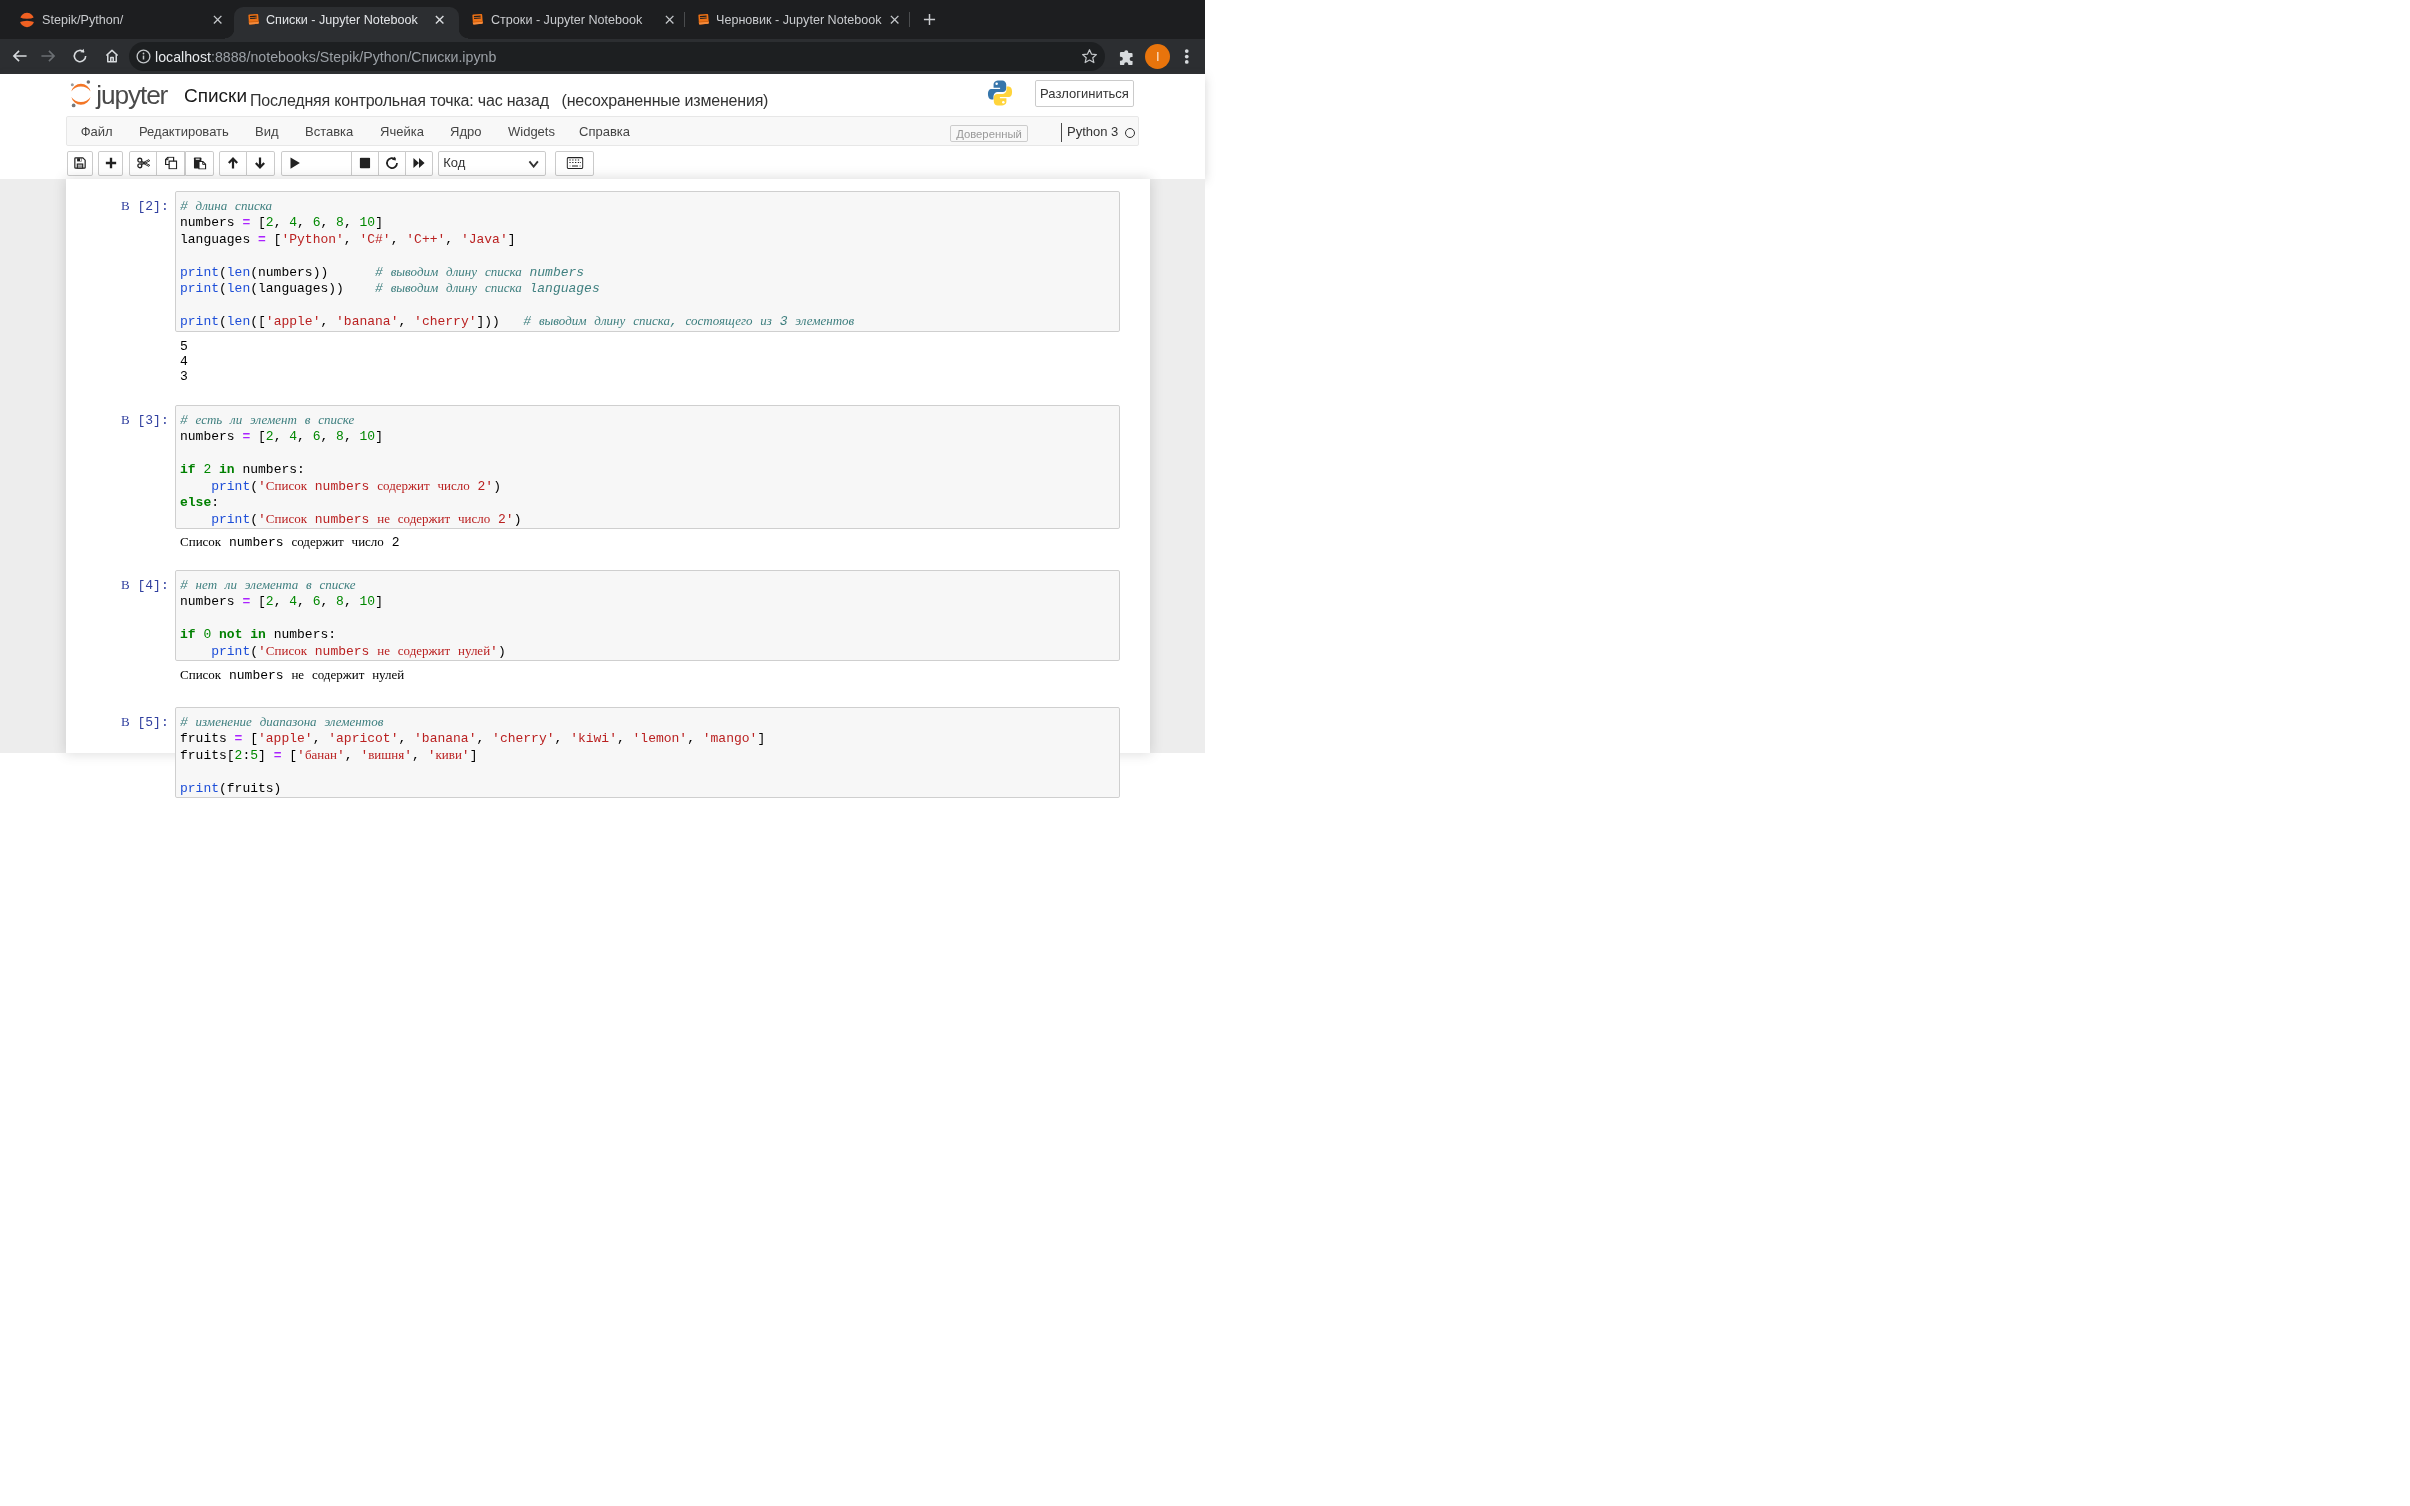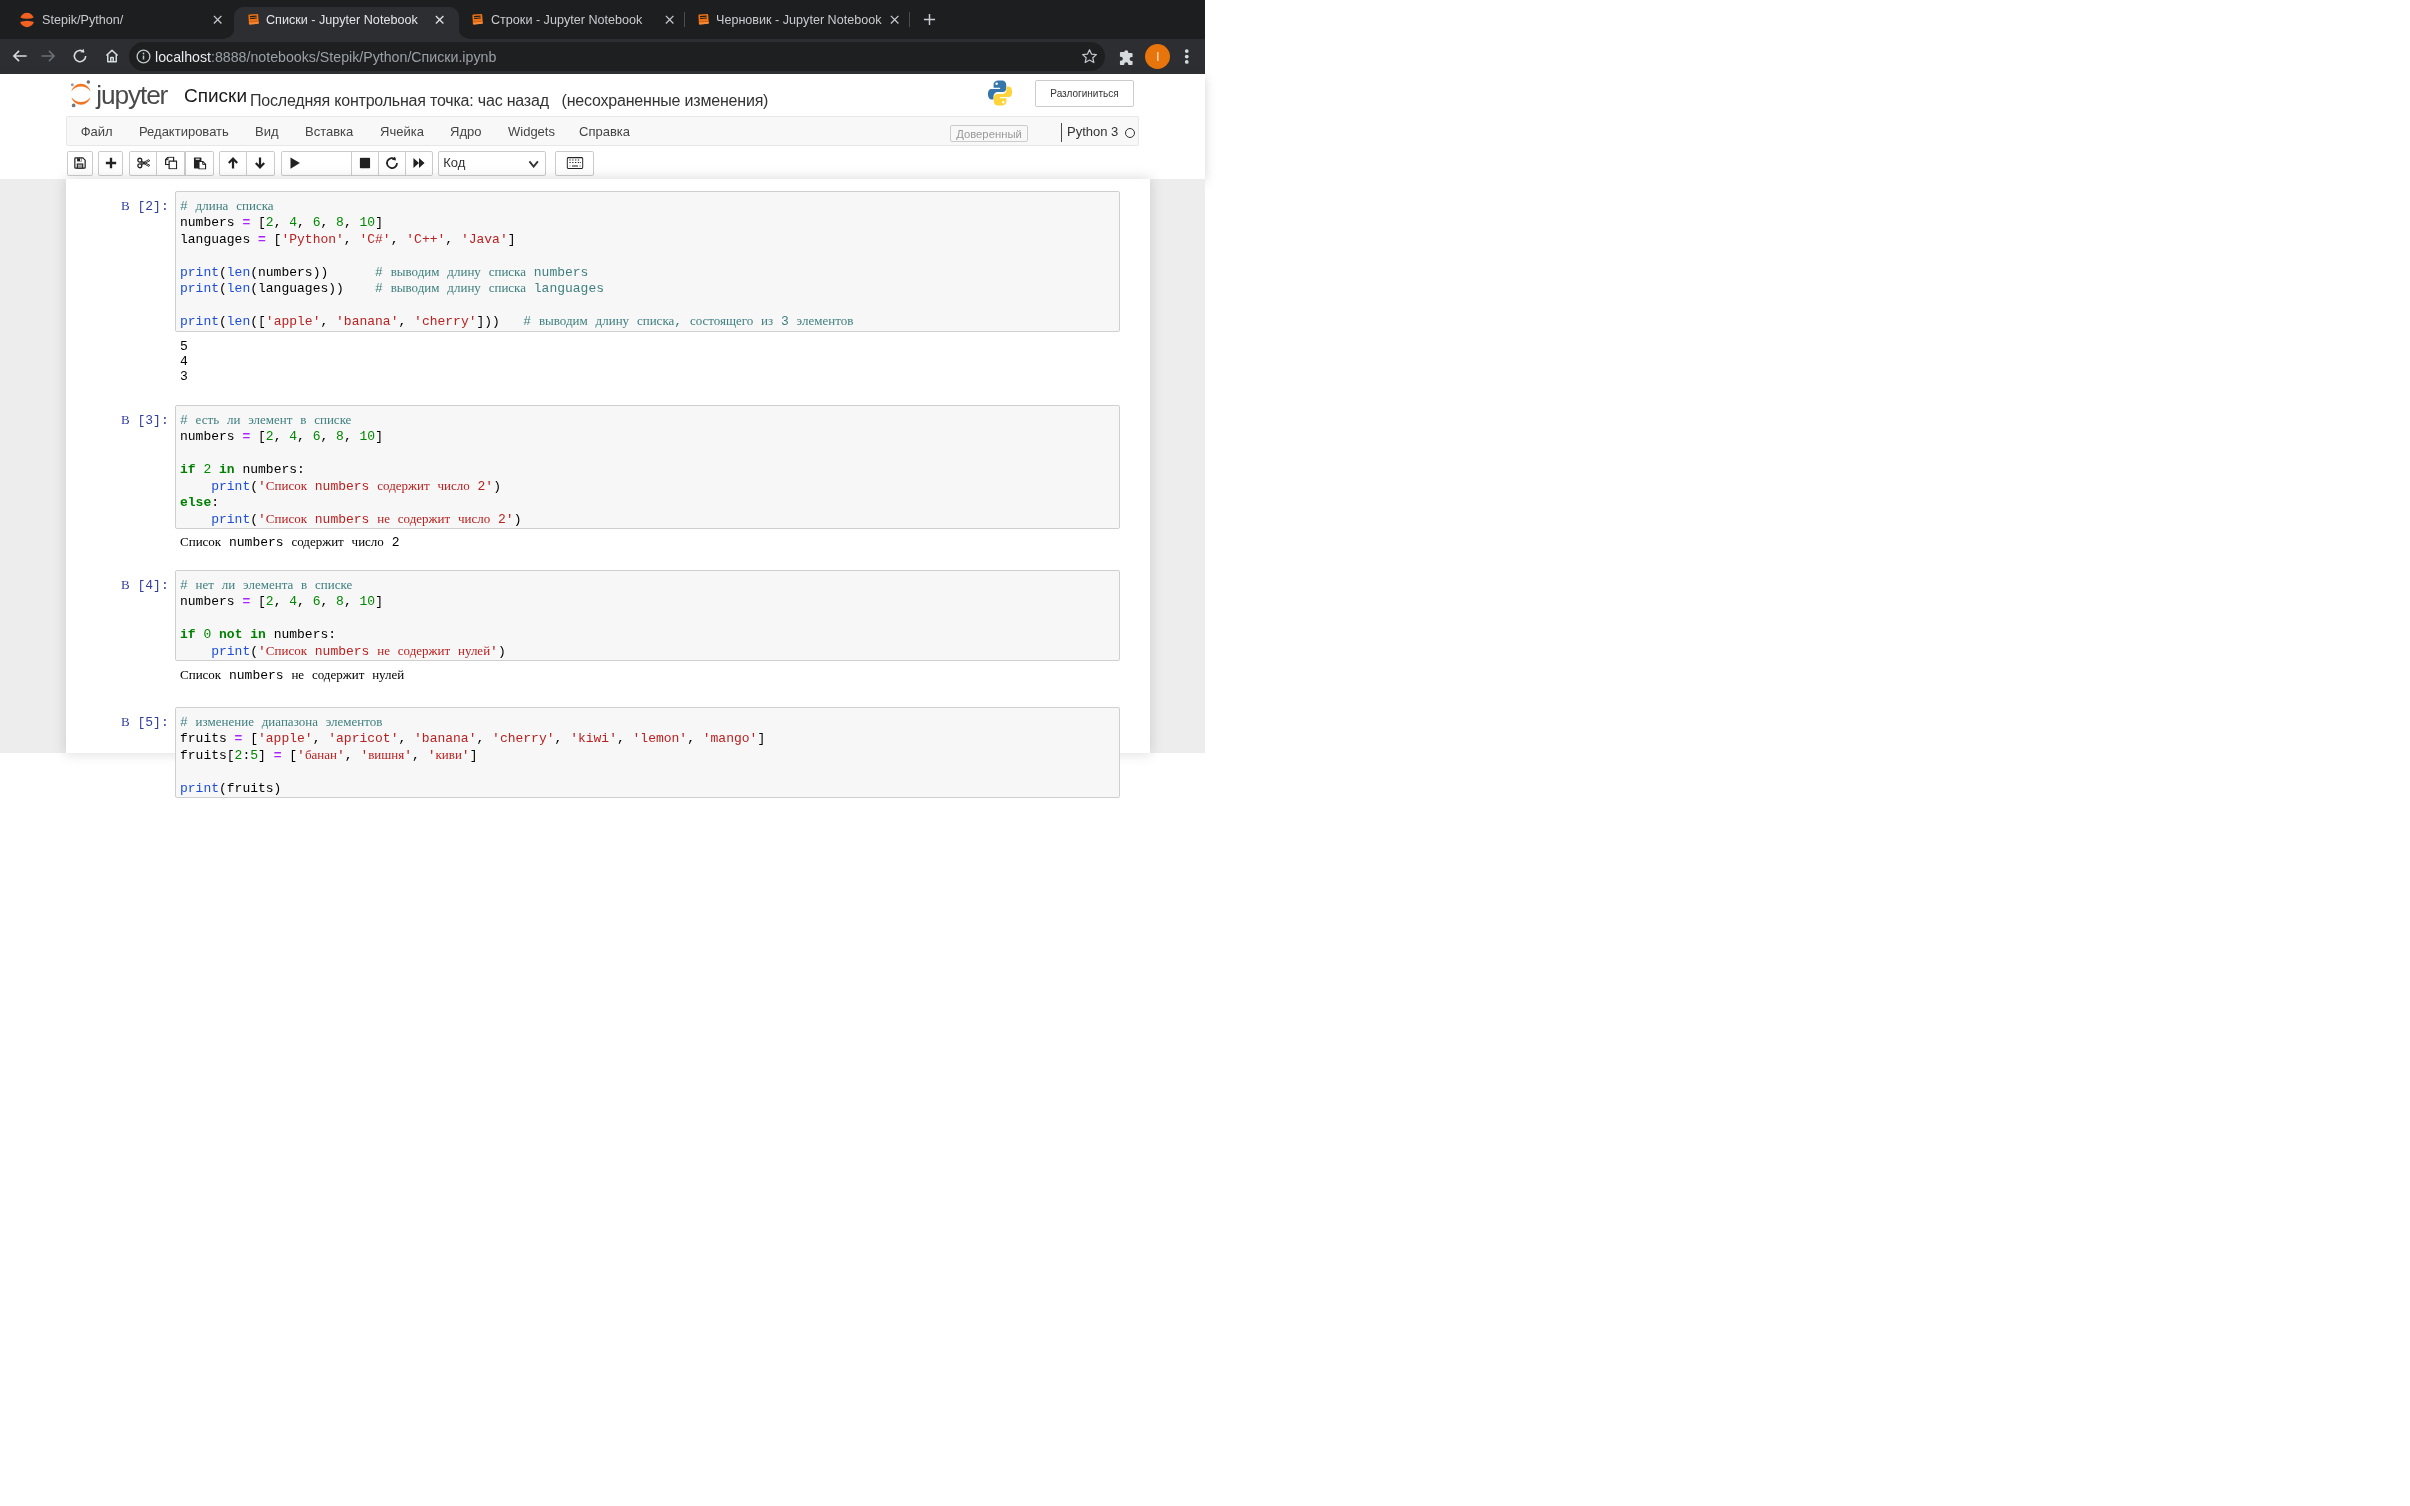--- a/index.html
+++ b/index.html
@@ -17,41 +17,41 @@
 .xbtn svg { display:block; }
 
 #pill { position:absolute; left:129px; top:42px; width:976px; height:29px; border-radius:14.6px; background:#1D1F21; }
 #urltxt { position:absolute; left:155px; top:39px; height:35px; line-height:36px; font-size:14.2px; color:#9BA0A6; white-space:nowrap; }
 #urltxt b { color:#E8EAED; font-weight:normal;margin-top:40px; }
 #avatar { position:absolute; left:1145px; top:44px; width:25.4px; height:25.4px; border-radius:50%; background:#E8740C; color:#FDE3CD; font-size:13px; text-align:center; line-height:25.4px; }
 
 #jheader { position:absolute; left:0; top:74px; width:1205px; height:105px; background:#fff; box-shadow:0 2.8px 9.4px rgba(87,87,87,0.25); }
 #jtitle { position:absolute; left:184px; top:85px; font-size:19px; color:#1a1a1a; }
 #jchk { position:absolute; left:250px; top:92px; font-size:16px; letter-spacing:-0.2px; color:#333; }
-#logout { position:absolute; left:1035px; top:80px; width:99px; height:27px; background:#fff; border:0.9px solid #CBCBCB; border-radius:1.9px; font-size:10px; color:#333; text-align:center; line-height:25.4px; }
+#logout { position:absolute; left:1035px; top:80px; width:99px; height:27px; background:#fff; border:0.9px solid #CBCBCB; border-radius:1.9px; font-size:13px; color:#333; text-align:center; line-height:25.4px; }
 #menubar { position:absolute; left:66px; top:116px; z-index:5; width:1073px; height:30px; background:#F8F8F8; border:0.9px solid #E7E7E7; border-radius:1.9px; }
 .mitem { position:absolute; top:0; height:28px; line-height:29px; font-size:13px; color:#444; }
 #trusted { position:absolute; left:883px; top:7.5px; width:78px; height:17.4px; border:0.9px solid #CCC; border-radius:1.9px; font-size:11.3px; color:#999; text-align:center; line-height:16px; }
 #kdiv { position:absolute; left:994px; top:5.6px; width:0.9px; height:19px; background:#4a4a4a; }
 #pyth3 { position:absolute; left:1000px; top:0; height:28px; line-height:29px; font-size:13px; color:#333; }
 #kcirc { position:absolute; left:1058px; top:10.8px; width:10px; height:10px; border:1.9px solid #333; border-radius:50%; }
 
 .tbtn { position:absolute; top:151px; height:24.5px; background:#fff; border:0.9px solid #CBCBCB; }
 .tbtn svg { position:absolute; left:50%; top:50%; transform:translate(-50%,-50%); }
 #runbtn span { position:absolute; left:17px; top:0; line-height:23.5px; font-size:13px; color:#333;margin-top:36px; }
 #codesel { position:absolute; left:438px; top:151px; width:108px; height:24.5px; background:#fff; border:0.9px solid #CBCBCB; border-radius:1.9px; font-size:13px; color:#333; line-height:22.6px; padding-left:4.2px; }
 
 #site { position:absolute; left:0; top:179px; width:1205px; height:574px; background:#EDEDED; }
 #container { position:absolute; left:66px; top:0; width:1084px; height:574px; background:#fff; box-shadow:0 0 11.3px 0.9px rgba(87,87,87,0.2); }
 .crow { position:absolute; left:13.7px; width:1040px; display:flex; }
 .prompt { width:95px; text-align:right; padding-right:6px; padding-top:8px; font-family:"Liberation Mono",monospace; font-size:13px; line-height:16.5px; color:#303F9F; flex:none; }
 .ibox { flex:1; background:#F7F7F7; border:0.9px solid #CFCFCF; border-radius:1.9px; padding:6.5px 3.8px 0.1px 4.3px; }
 .ibox pre { font-family:"Liberation Mono",monospace; font-size:13px; line-height:16.5px; color:#000; }
 pre.out { position:absolute; left:114px; font-family:"Liberation Mono",monospace; font-size:13px; line-height:15px; color:#000; }
-.c { color:#408080; }
+.c { color:#408080; font-style:italic; }
 .cy { font-family:"Liberation Serif",serif; line-height:1; }
 .k { color:#008000; font-weight:bold; }
 .bi { color:#1d4ed8; }
 .n { color:#008800; }
 .s { color:#BA2121; }
 .o { color:#AA22FF; font-weight:bold; }
 </style></head>
 <body>
 <div id="tabstrip"></div>
 <div id="navrow"></div>

